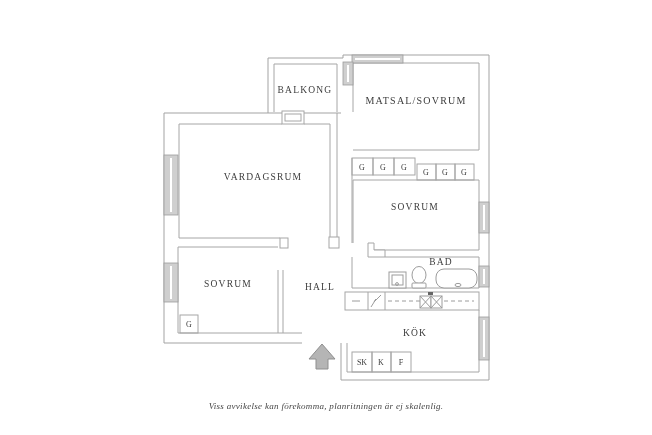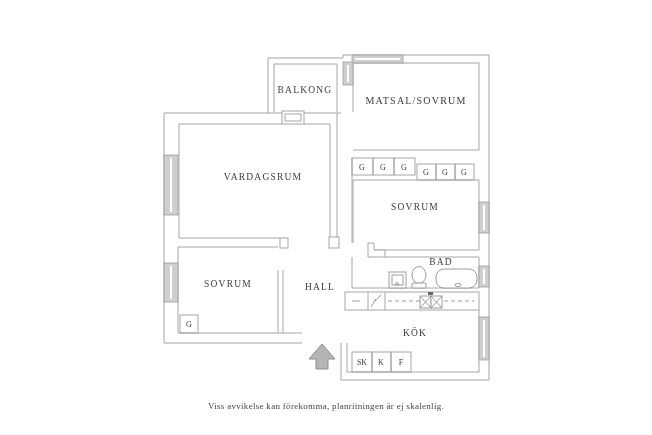--- a/index.html
+++ b/index.html
@@ -82,20 +82,21 @@
     stroke: #8f8f8f;
     stroke-width: 1;
   }
   .caption {
     position: absolute;
     left: 0;
     top: 401px;
     width: 100%;
     text-align: center;
     font-family: "Liberation Serif", serif;
+    font-style: italic;
     font-size: 9px;
     color: #444444;
     letter-spacing: 0.3px;
   }
 </style>
 </head>
 <body>
 
 <div class="plan-wrap">
   <svg class="floorplan" width="652" height="435" viewBox="0 0 652 435">

